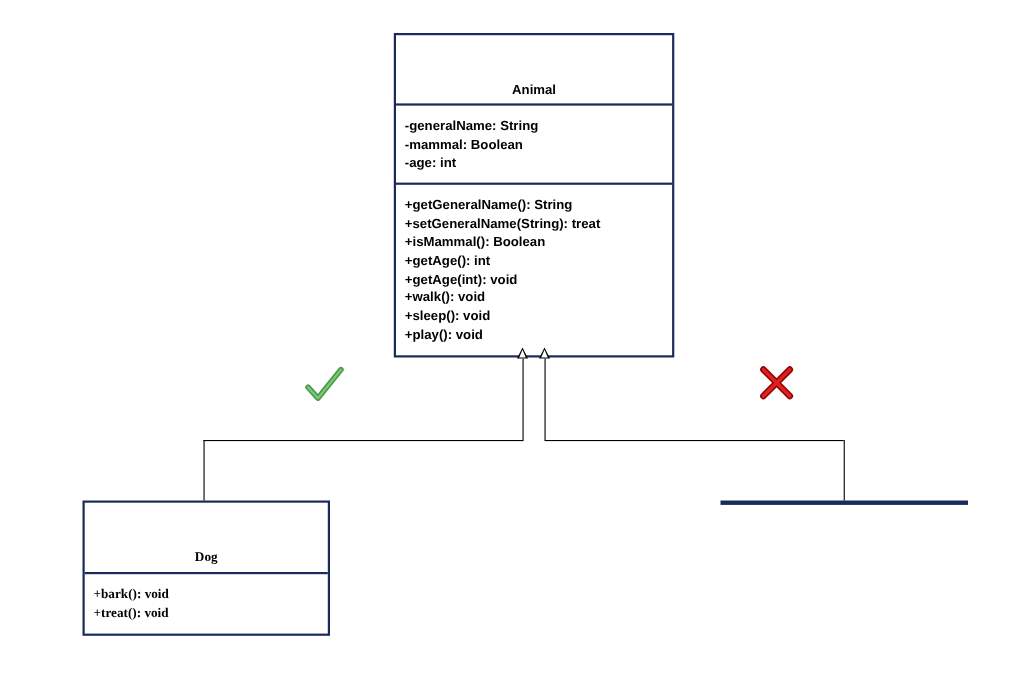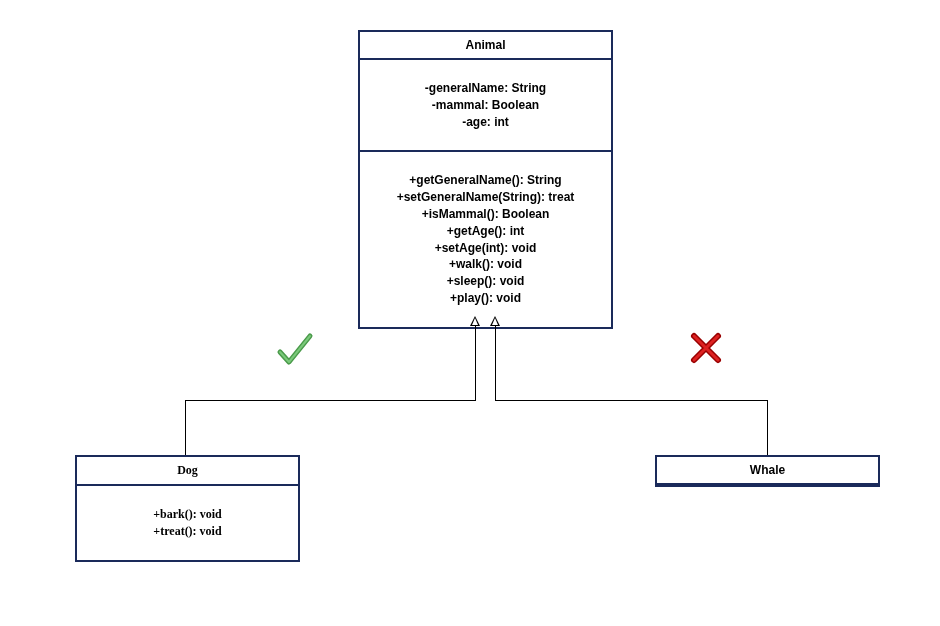--- a/index.html
+++ b/index.html
@@ -18,24 +18,25 @@
     .uml-class {
       position: absolute;
       border: 2px solid #1a2a5a;
       background: #ffffff;
     }
     .uml-title {
       font-weight: bold;
       text-align: center;
       padding: 6px 8px;
       border-bottom: 2px solid #1a2a5a;
+      margin-top: 36px;
     }
     .uml-section {
-      padding: 20px 8px;
-      text-align: center;
+      padding: 10px 8px;
+      text-align: left;
     }
     .uml-section.attrs {
       border-bottom: 2px solid #1a2a5a;
     }
     .uml-row {
       font-weight: bold;
       line-height: 1.4;
       white-space: nowrap;
     }
     .connector-line {
@@ -84,37 +85,36 @@
   <div class="uml-section attrs">
     <div class="uml-row">-generalName: String</div>
     <div class="uml-row">-mammal: Boolean</div>
     <div class="uml-row">-age: int</div>
   </div>
   <div class="uml-section">
     <div class="uml-row">+getGeneralName(): String</div>
     <div class="uml-row">+setGeneralName(String): treat</div>
     <div class="uml-row">+isMammal(): Boolean</div>
     <div class="uml-row">+getAge(): int</div>
-    <div class="uml-row">+setAge(int): void</div>
+    <div class="uml-row">+getAge(int): void</div>
     <div class="uml-row">+walk(): void</div>
     <div class="uml-row">+sleep(): void</div>
     <div class="uml-row">+play(): void</div>
   </div>
 </div>
 
 <div class="uml-class" style="left:75px; top:455px; width:225px;font-family:Liberation Serif, serif;">
   <div class="uml-title">Dog</div>
   <div class="uml-section">
     <div class="uml-row">+bark(): void</div>
     <div class="uml-row">+treat(): void</div>
   </div>
 </div>
 
 <div class="uml-class" style="left:655px; top:455px; width:225px;">
-  <div class="uml-title">Whale</div>
 </div>
 
 <div class="arrowhead" style="left:470px; top:316px;"></div>
 <div class="connector-line vline" style="left:475px; top:326px; height:74px;"></div>
 <div class="connector-line hline" style="left:185px; top:400px; width:291px;"></div>
 <div class="connector-line vline" style="left:185px; top:400px; height:55px;"></div>
 
 <div class="arrowhead" style="left:490px; top:316px;"></div>
 <div class="connector-line vline" style="left:495px; top:326px; height:74px;"></div>
 <div class="connector-line hline" style="left:495px; top:400px; width:272px;"></div>

